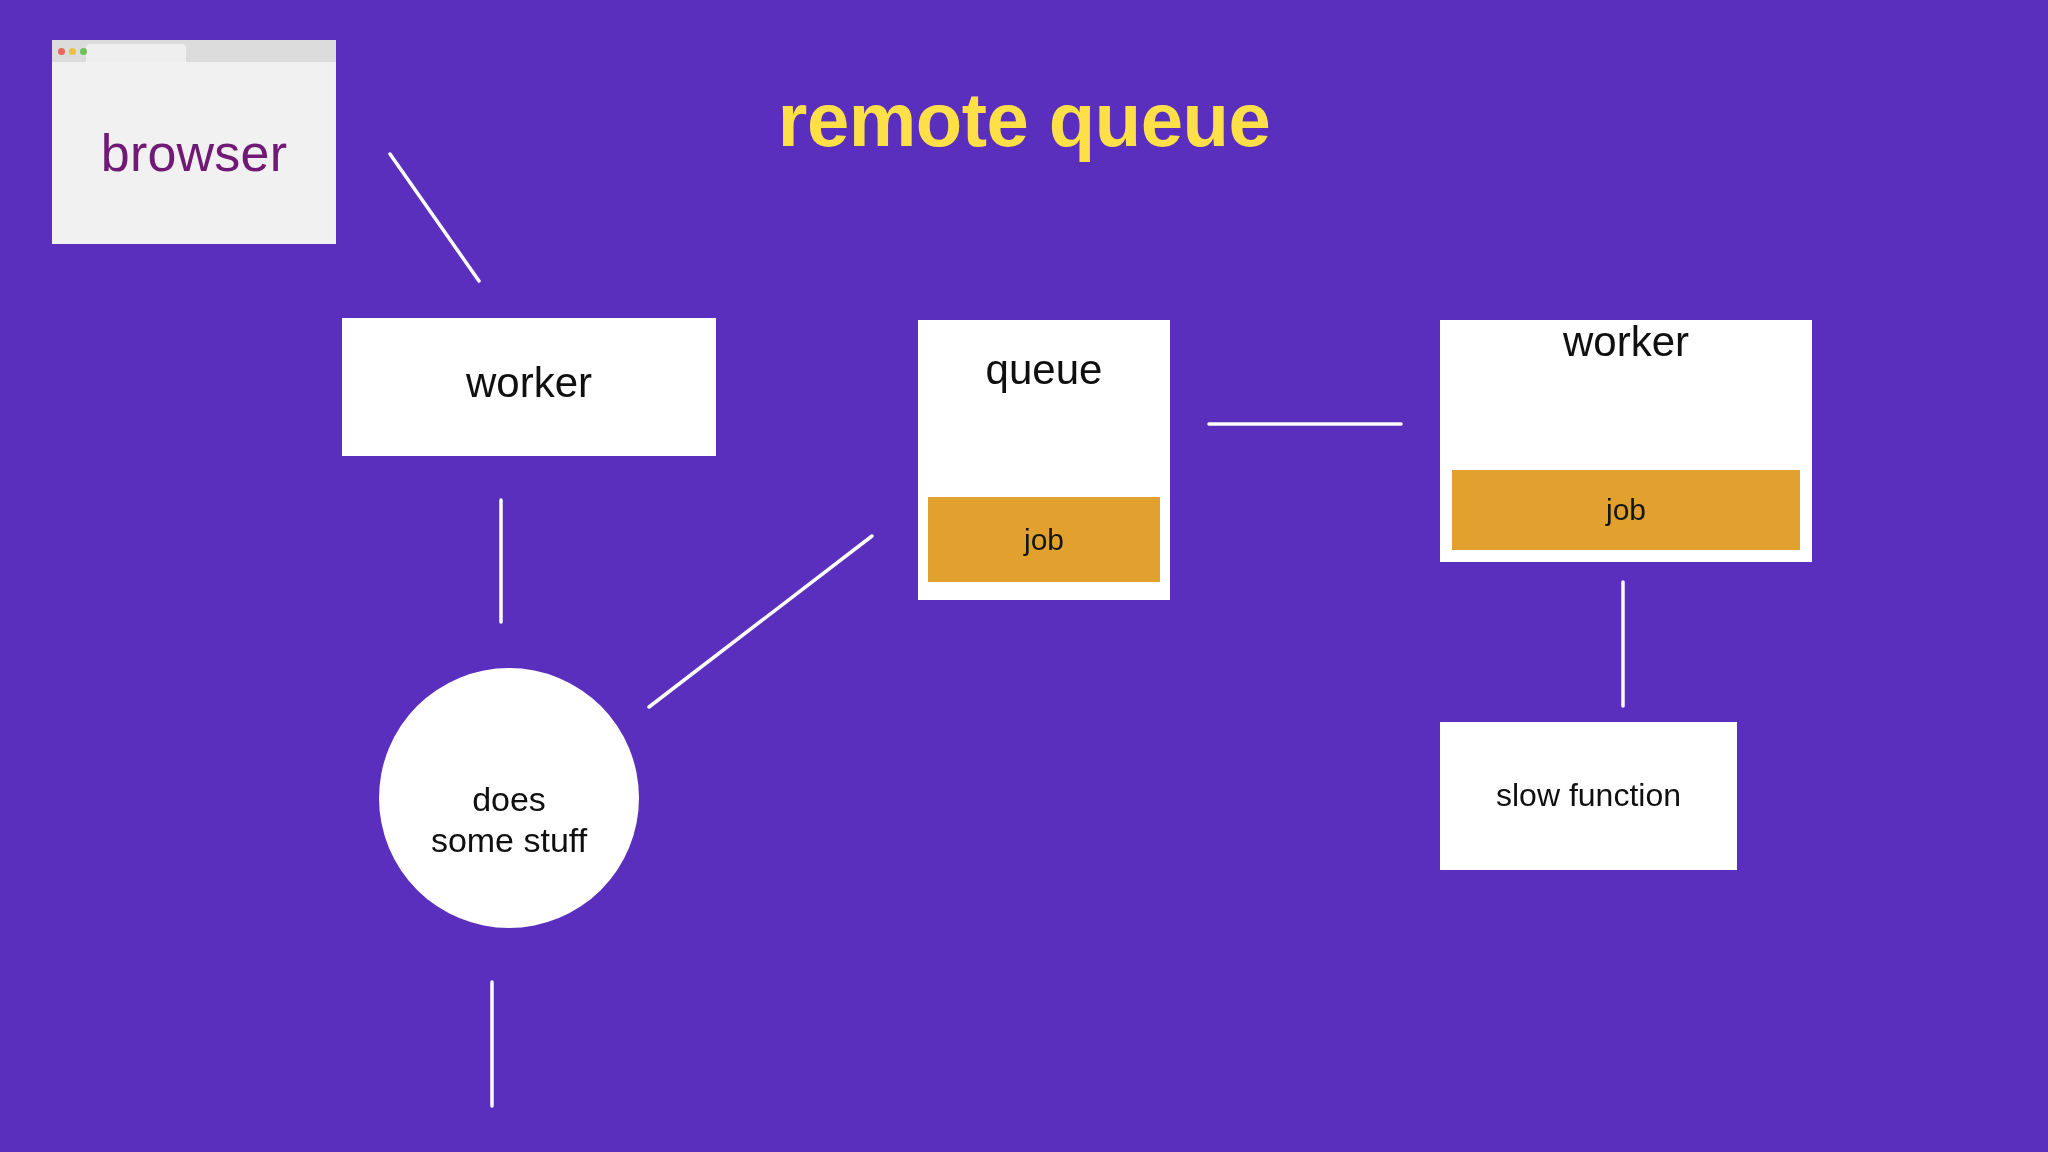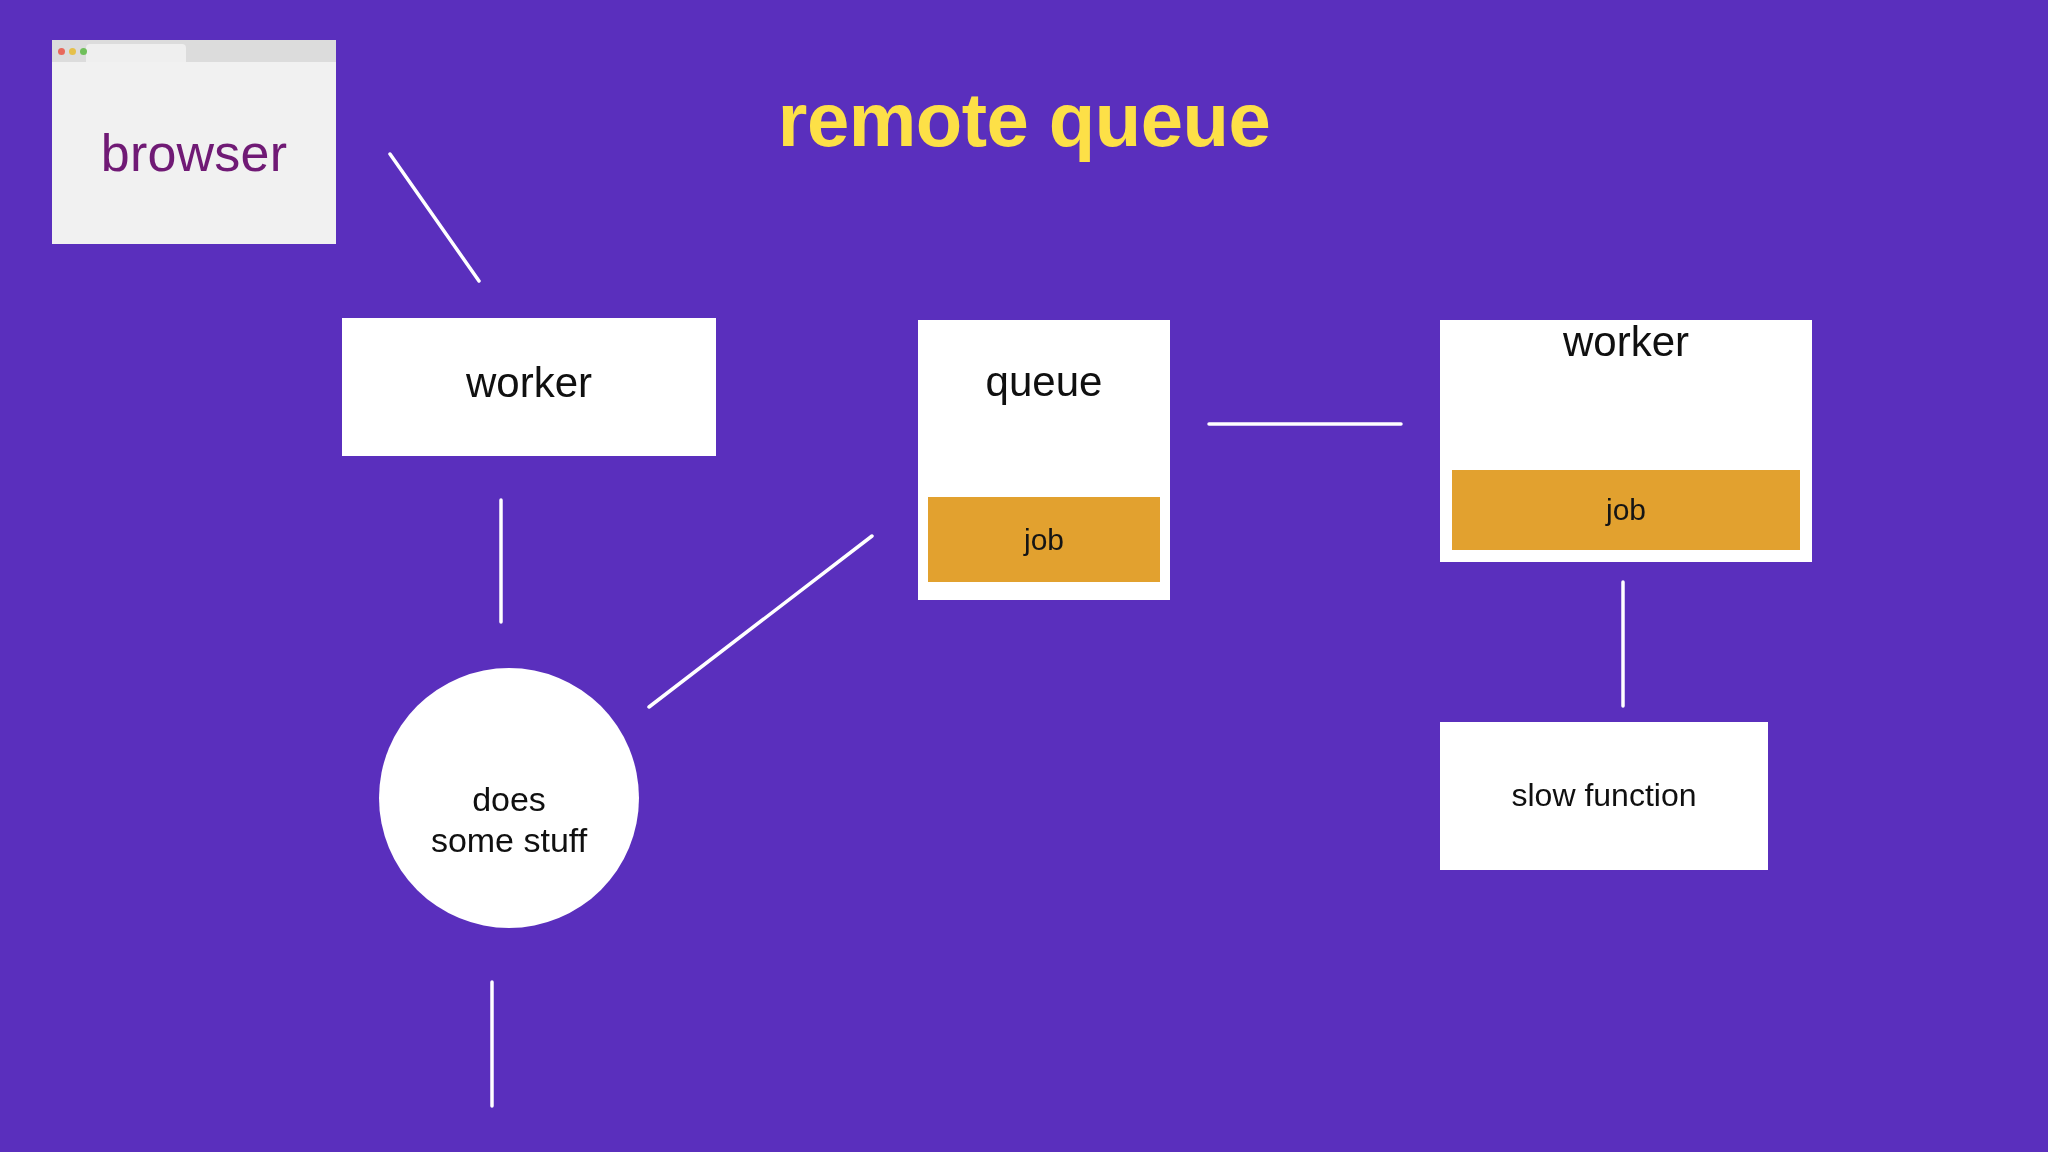--- a/index.html
+++ b/index.html
@@ -127,39 +127,39 @@
   .node-server .node-label { font-size: 42px; }
 
   .node-queue {
     left: 918px;
     top: 320px;
     width: 252px;
     height: 280px;
     display: flex;
     flex-direction: column;
     align-items: center;
-    padding-top: 40px;
+    padding-top: 28px;
   }
   .node-queue .node-label { font-size: 42px; }
 
   .node-worker {
     left: 1440px;
     top: 320px;
     width: 372px;
     height: 242px;
     display: flex;
     flex-direction: column;
     align-items: center;
   }
   .node-worker .node-label { font-size: 42px; }
 
   .node-slowfn {
     left: 1440px;
     top: 722px;
-    width: 328px;
+    width: 297px;
     height: 148px;
     display: flex;
     align-items: center;
     justify-content: center;
   }
   .node-slowfn .node-label { font-size: 32px; }
 
   
   .job-chip {
     position: absolute;

